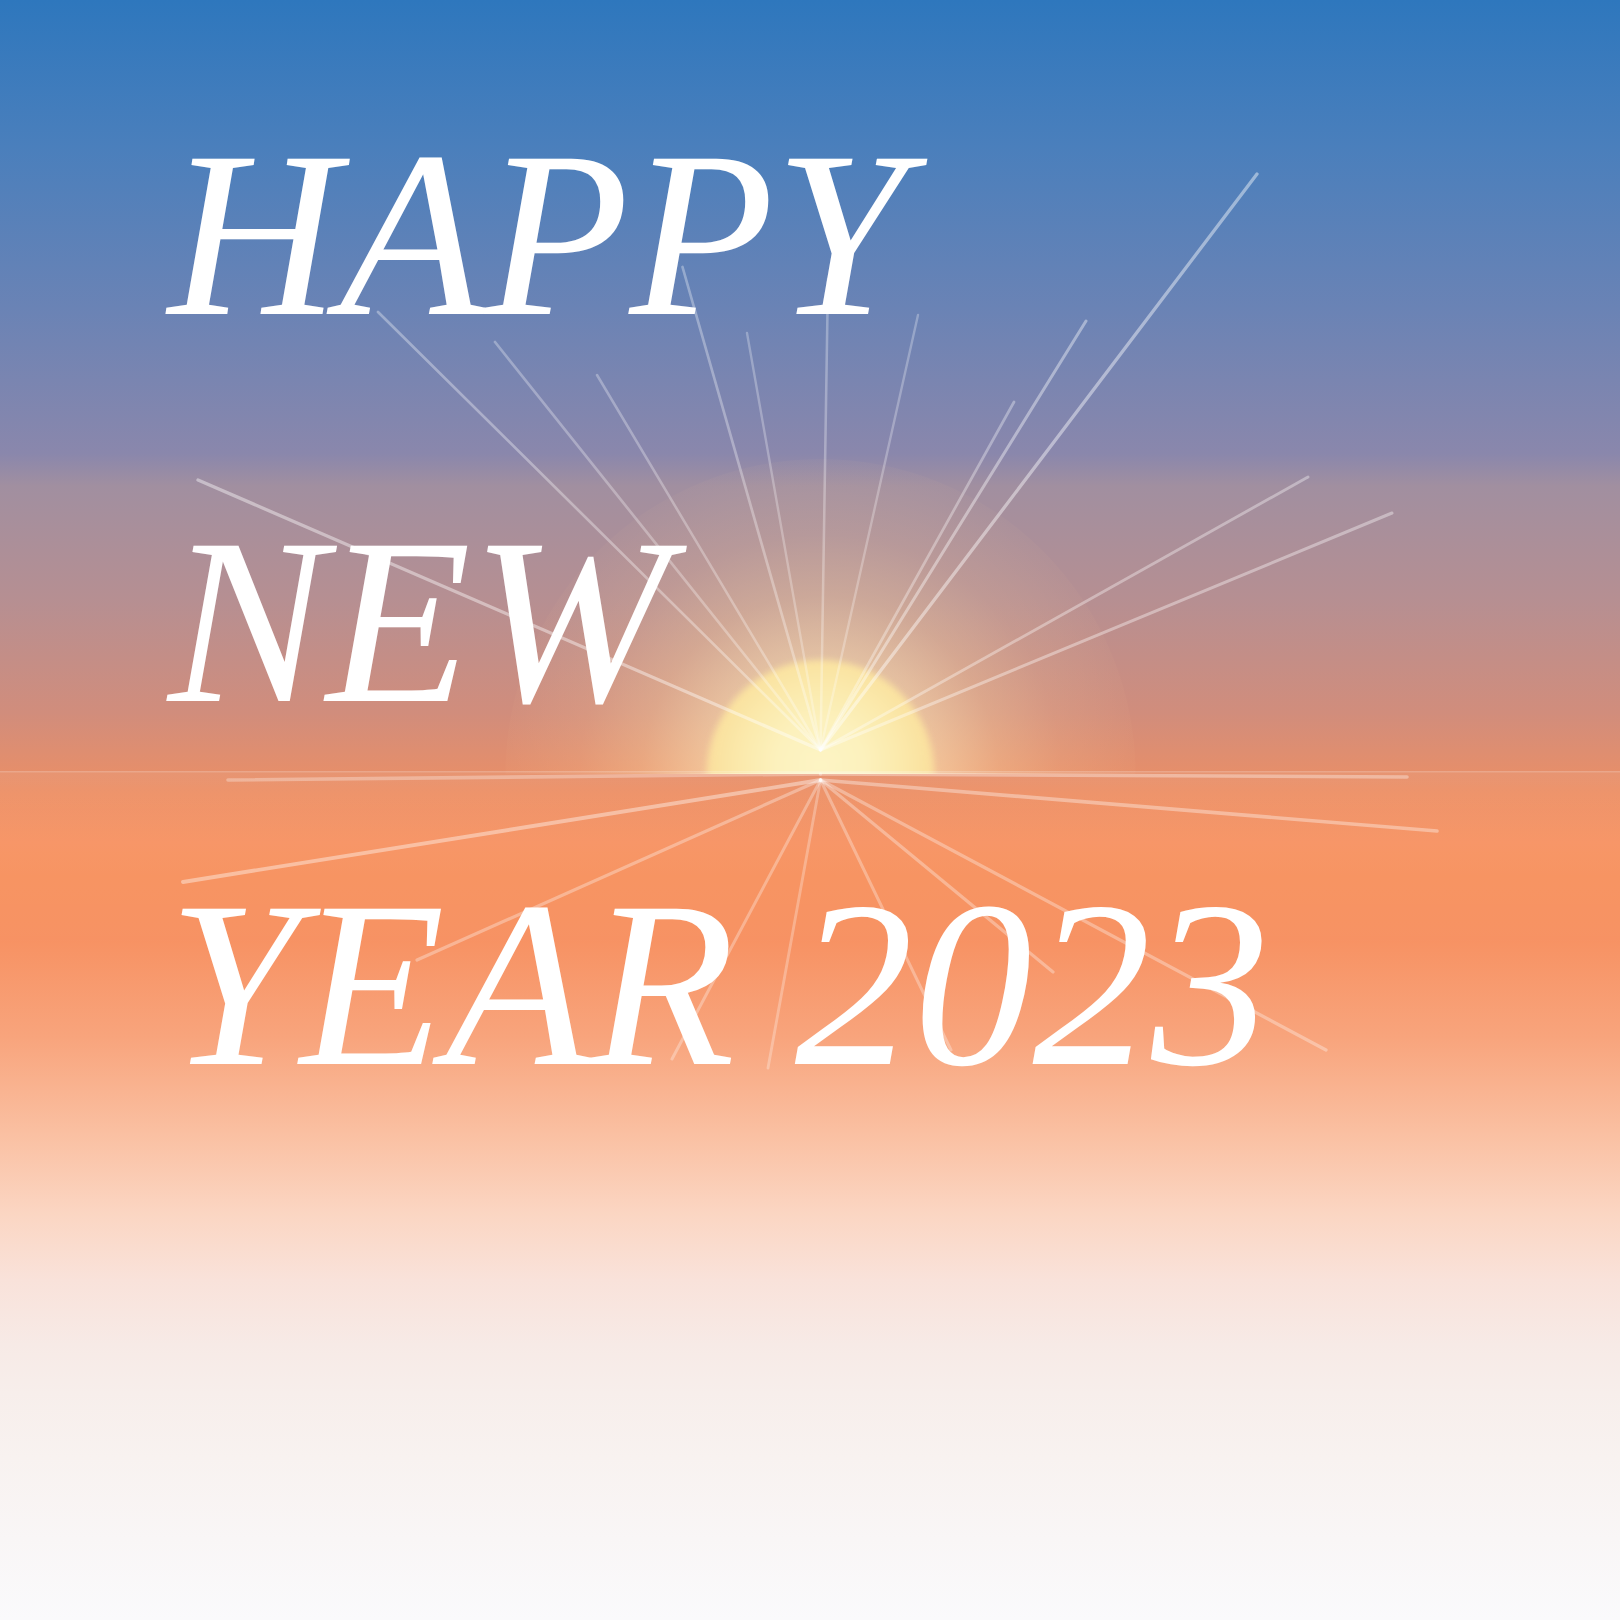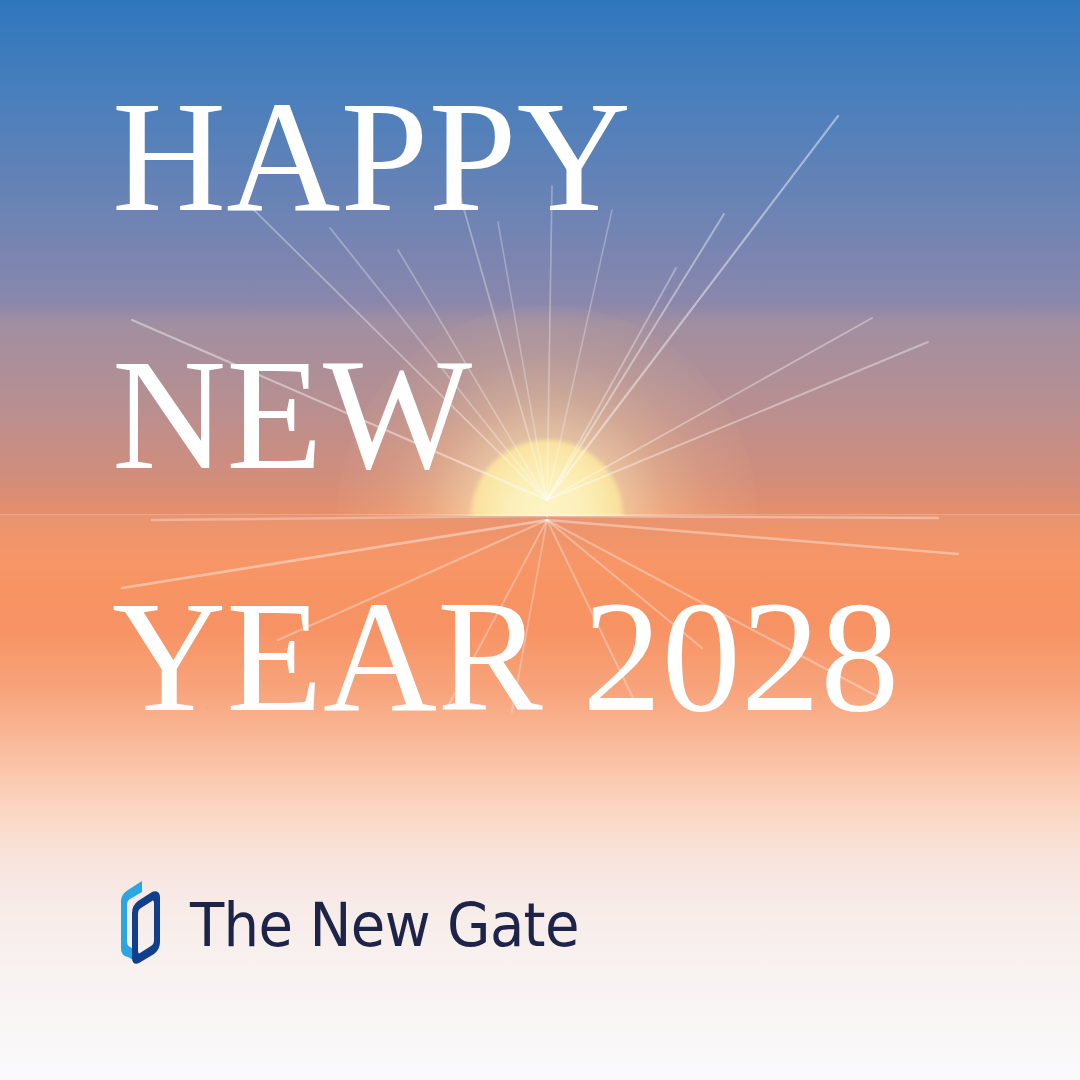--- a/index.html
+++ b/index.html
@@ -6,20 +6,21 @@
     margin: 0;
     padding: 0;
     background: #ffffff;
   }
   #poster {
     position: relative;
     width: 1080px;
     height: 1080px;
     overflow: hidden;
     font-family: "Liberation Sans", sans-serif;
+    font-style: italic;
   }
 
   
   .sky {
     position: absolute;
     inset: 0;
     background: linear-gradient(
         to bottom,
         #2e77bd   0%,
         #4a7fbc   9%,
@@ -204,32 +205,17 @@
         <line x1="547" y1="520" x2="702" y2="648" stroke-width="2.1" opacity="0.32"></line>
         <line x1="547" y1="520" x2="884" y2="700" stroke-width="2.2" opacity="0.32"></line>
         <line x1="547" y1="520" x2="958" y2="554" stroke-width="2.4" opacity="0.36"></line>
       </g>
     </svg>
   </div>
 
   <div class="headline">
     <div class="line line-1">HAPPY</div>
     <div class="line line-2">NEW</div>
-    <div class="line line-3">YEAR 2028</div>
+    <div class="line line-3">YEAR 2023</div>
   </div>
 
-  <div class="brand">
-    <span class="brand-mark-wrap">
-      <svg class="brand-mark" viewBox="0 0 60 92" xmlns="http://www.w3.org/2000/svg" aria-hidden="true">
-
-        <path d="M32 3 L18 12 C13 15 11 19 11 24 L11 70 C11 75 13 78 18 79 L25 83 L25 72 L20 69 C18 68 17 66 17 64 L17 27
-                 C17 24 18 22 20 21 L32 14 Z" fill="#2ca6e0"></path>
-
-        <path d="M42 14 L28 23 C24 26 22 30 22 35 L22 80 C22 85 25 87 29 85 L44 76 C48 73 50 69 50 64 L50 19
-                 C50 14 46 12 42 14 Z
-                 M28 36 C28 33 29 31 31 30 L42 23 C43 22 44 23 44 25 L44 62
-                 C44 65 43 67 41 68 L30 75 C29 76 28 75 28 73 Z" fill="#113f8c" fill-rule="evenodd"></path>
-      </svg>
-    </span>
-    <span class="brand-name">The New Gate</span>
-  </div>
 
 </div>
 
 </body></html>

